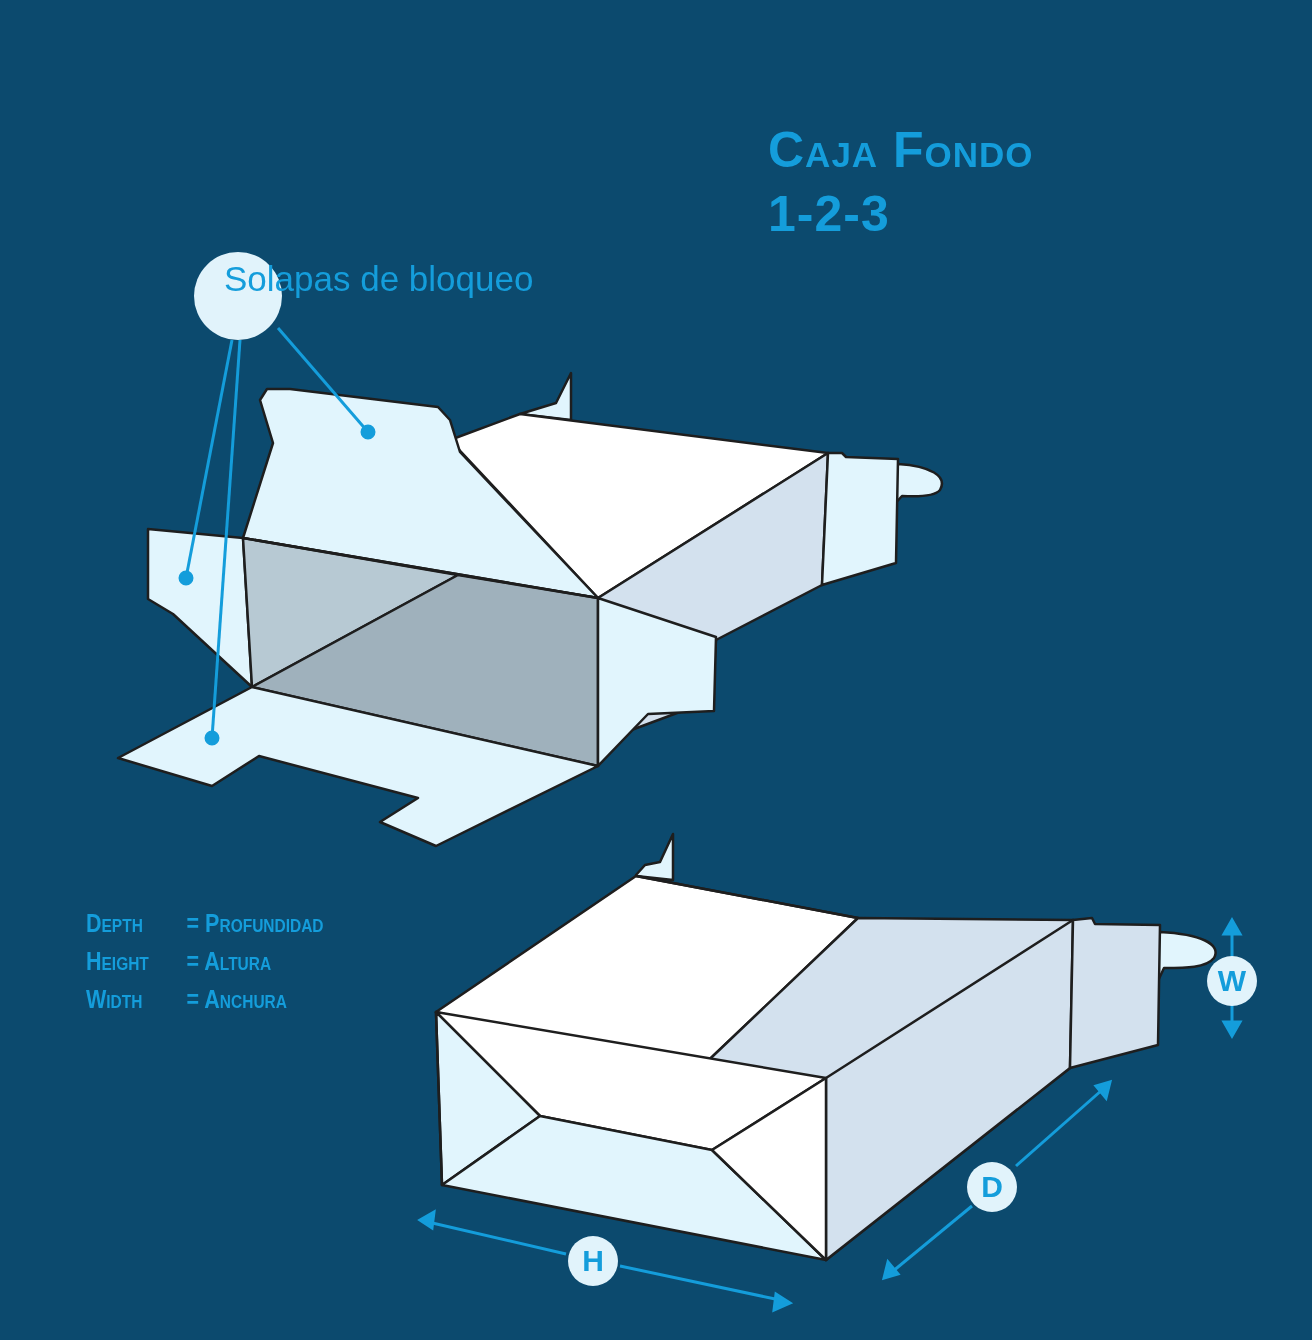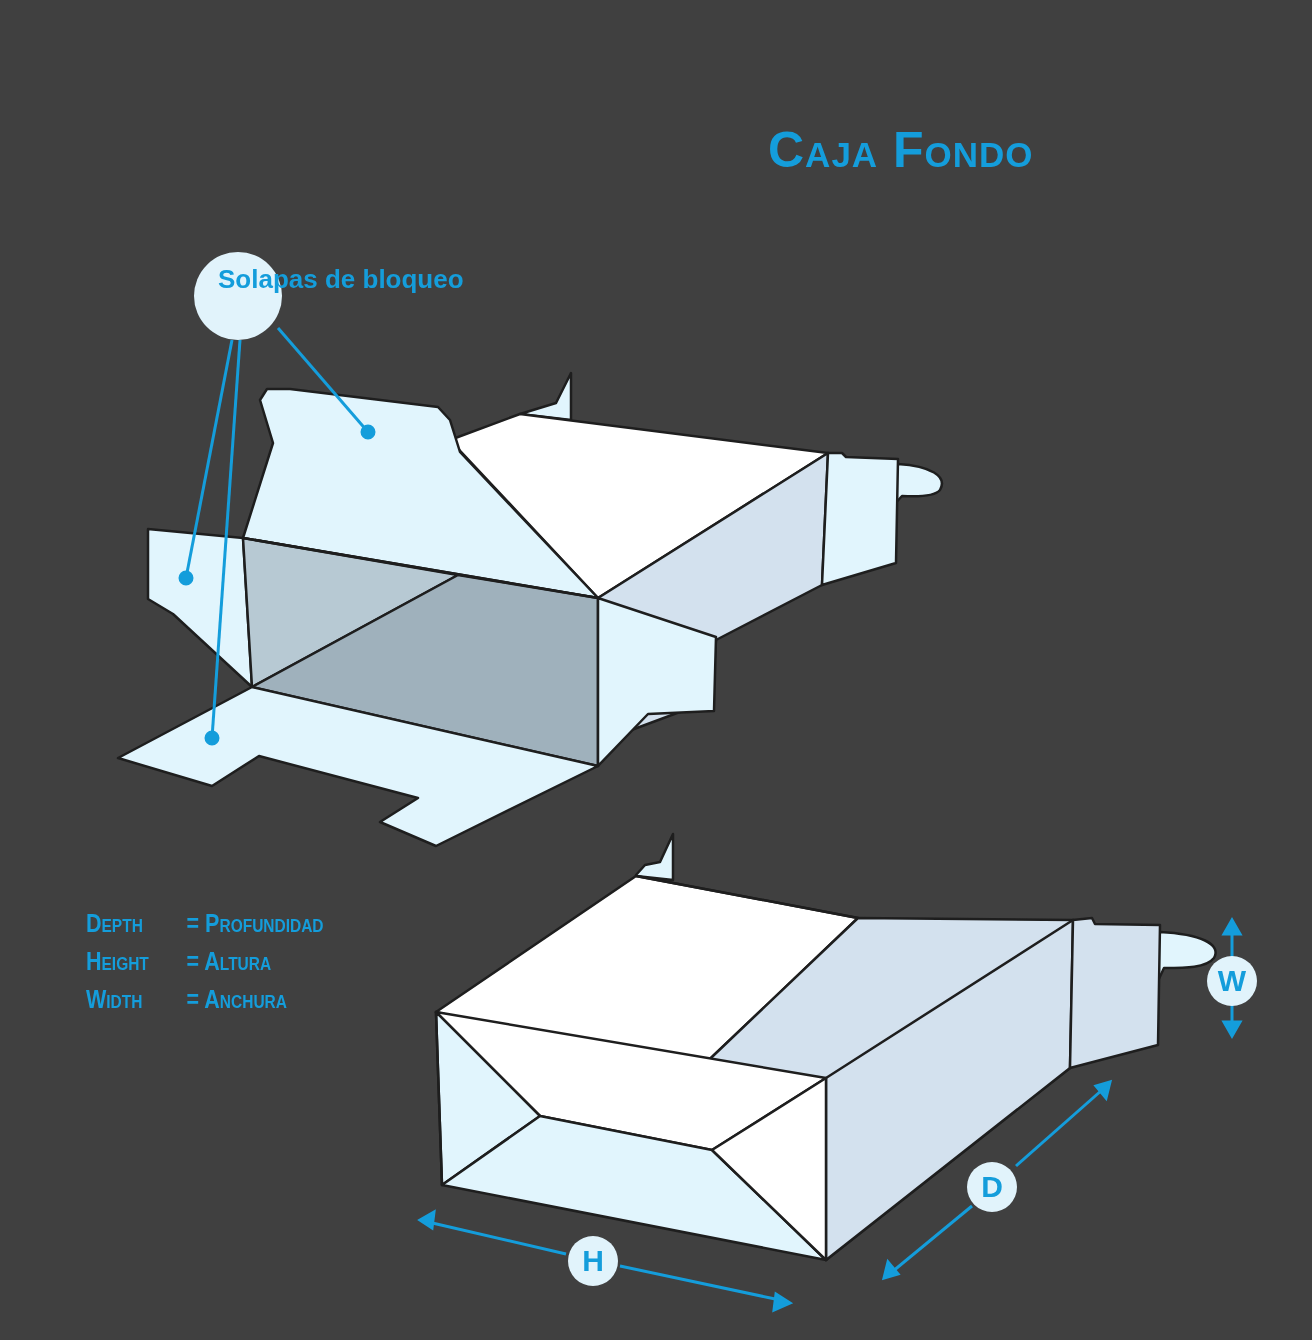--- a/index.html
+++ b/index.html
@@ -1,20 +1,20 @@
 <!DOCTYPE html>
 <html><head>
 <meta charset="utf-8">
 <style>
   html,body{margin:0;padding:0;background:#ffffff;}
-  #canvas{position:relative;width:1312px;height:1340px;overflow:hidden;background:#404040;font-family:"Liberation Sans",sans-serif;}
+  #canvas{position:relative;width:1312px;height:1340px;overflow:hidden;background:#0c4a6e;font-family:"Liberation Sans",sans-serif;}
   svg{position:absolute;left:0;top:0;}
   .title{position:absolute;left:768px;top:118px;color:#149ddb;font-weight:bold;font-size:50px;line-height:64px;font-variant:small-caps;letter-spacing:1px;}
   .title .l3{font-variant:normal;}
-  .callout{position:absolute;left:218px;top:262px;color:#149ddb;font-weight:bold;font-size:26px;line-height:34px;}
+  .callout{position:absolute;left:224px;top:262px;color:#149ddb;font-weight:normal;font-size:35px;line-height:34px;}
   .legend{position:absolute;left:86px;top:904px;color:#149ddb;font-weight:bold;font-size:25px;line-height:38px;font-variant:small-caps;transform:scaleX(0.86);transform-origin:left top;}
   .legend .row{white-space:nowrap;}
   .legend .k{display:inline-block;width:110px;}
   .dimlabel{position:absolute;width:50px;height:50px;border-radius:50%;background:#e1f3fb;color:#149ddb;font-weight:bold;font-size:30px;line-height:50px;text-align:center;}
 </style>
 </head>
 <body>
 
 <div id="canvas">
 
@@ -84,20 +84,21 @@
 
       <line x1="1102" y1="1090" x2="1016" y2="1166"></line>
       <polygon points="1110,1082 1096,1086 1106,1098"></polygon>
       <line x1="972" y1="1206" x2="892" y2="1272"></line>
       <polygon points="884,1278 898,1274 888,1262"></polygon>
     </g>
   </svg>
 
   <div class="title">
     <div>Caja Fondo</div>
+    <div class="l3">1-2-3</div>
   </div>
 
   <div class="callout">
     <div>Solapas de bloqueo</div>
   </div>
 
   <div class="legend">
     <div class="row">
       <span class="k">Depth</span>
       <span>=</span>

